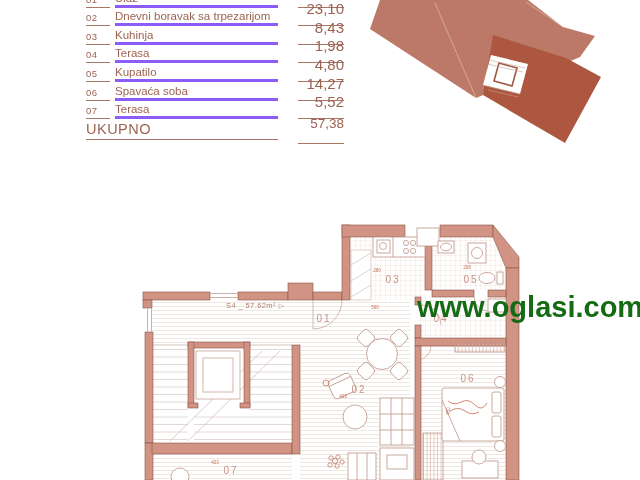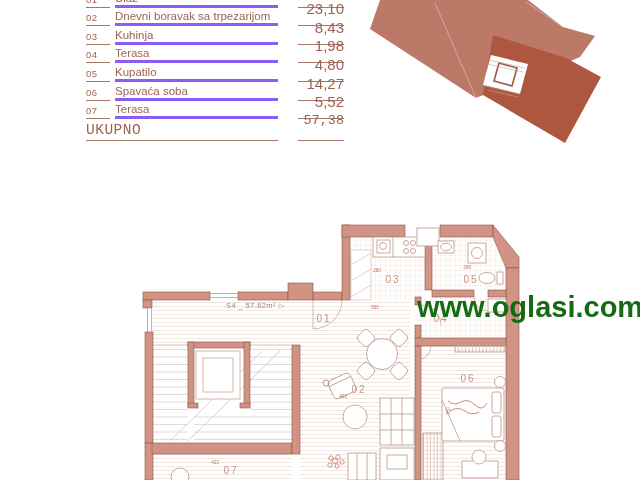--- a/index.html
+++ b/index.html
@@ -9,21 +9,21 @@
 
   
   .area-table{position:absolute;left:86px;top:-11px;width:258px;color:#9c6353;}
   .arow{display:flex;height:18.6px;align-items:flex-end;}
   .anum{width:24px;margin-right:5px;border-bottom:1px solid #a97563;
         font-size:9.5px;letter-spacing:.5px;padding-bottom:2px;}
   .aname{flex:1;margin-right:20px;border-bottom:3px solid #8b5cf6;
          font-size:11.5px;padding-bottom:1px;white-space:nowrap;margin-top:32px;}
   .aval{width:46px;text-align:right;border-bottom:1px solid #a97563;
         font-size:15px;padding-bottom:8px;}
-  .atotal{display:flex;height:22px;align-items:flex-end;font-family:Liberation Mono, monospace;}
+  .atotal{display:flex;height:22px;align-items:center;}
   .tlabel{flex:1;margin-right:20px;border-bottom:1px solid #a97563;
           font-size:14.5px;letter-spacing:.5px;padding-bottom:2px;}
   .tval{font-size:13.5px;padding-bottom:12px;}
 
   
   .plan-labels{position:absolute;left:130px;top:215px;width:510px;height:265px;pointer-events:none;}
   .rlabel{position:absolute;transform:translate(-50%,-50%);font-size:10px;
           letter-spacing:2px;color:#c79384;}
   .dlabel{position:absolute;transform:translate(-50%,-50%);font-size:4.5px;color:#c4705a;}
   .s4{position:absolute;left:96px;top:86px;font-size:7.5px;letter-spacing:.4px;

